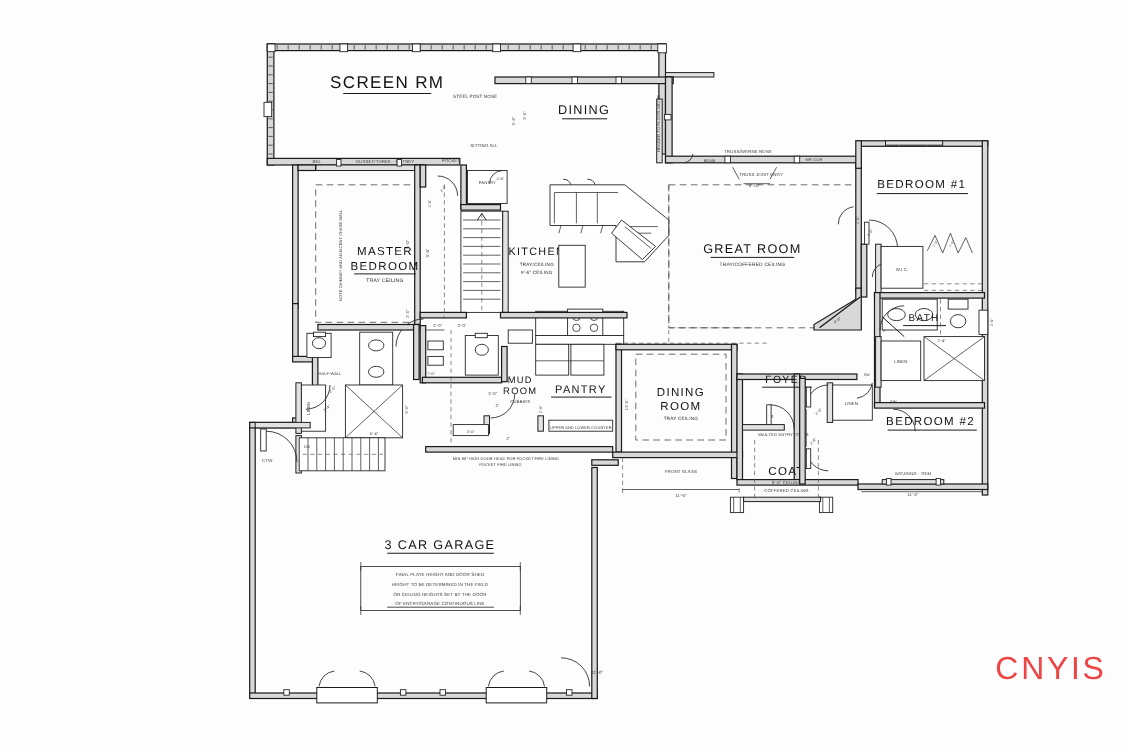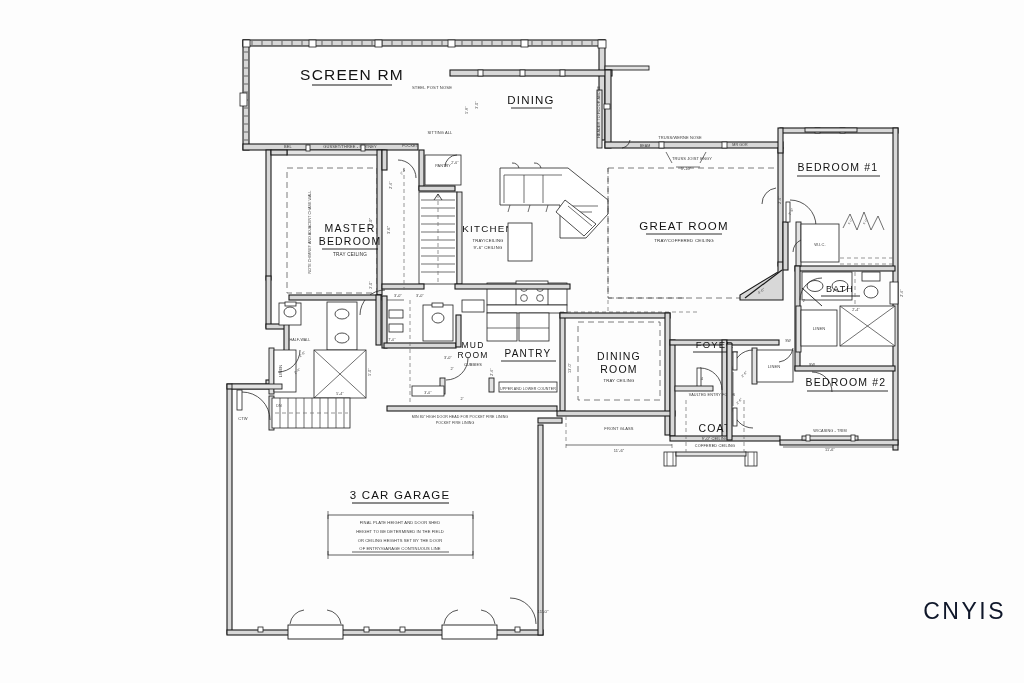--- a/index.html
+++ b/index.html
@@ -16,21 +16,21 @@
   .wall{fill:#d8d8d8;stroke:#1a1a1a;stroke-width:1.1;}
   .wallthin{fill:#e2e2e2;stroke:#1f1f1f;stroke-width:.9;}
   .ln{stroke:#1a1a1a;fill:none;}
   .lnthin{stroke:#333;fill:none;stroke-width:.7;}
   .dash{stroke:#5a5a5a;fill:none;stroke-width:.8;stroke-dasharray:6 4;}
   .dashf{stroke:#6a6a6a;fill:none;stroke-width:.7;stroke-dasharray:4 3;}
   .arc{stroke:#2a2a2a;fill:none;stroke-width:.8;}
   .fix{stroke:#222;fill:#fff;stroke-width:.8;}
   .white{fill:#ffffff;}
   #wm{position:absolute;right:18px;bottom:10px;font-family:"Liberation Sans",sans-serif;
-      font-size:23px;letter-spacing:2.5px;color:#0f172a;font-weight:400;}
+      font-size:29px;letter-spacing:2.5px;color:#ef4444;font-weight:400;}
 </style>
 </head>
 <body>
 
 <div id="stage">
 
   <svg id="plan" viewBox="0 0 1024 683">
 
     <g>
       <rect class="wall" x="243" y="40" width="362" height="6"></rect>

